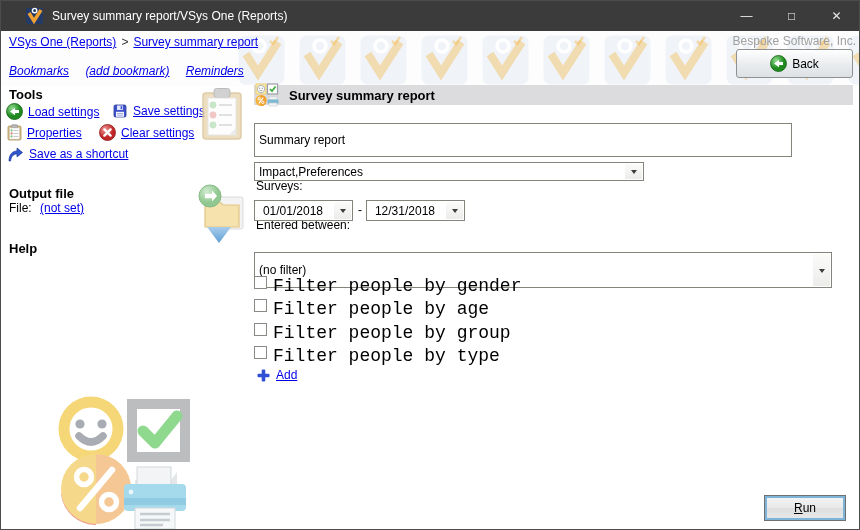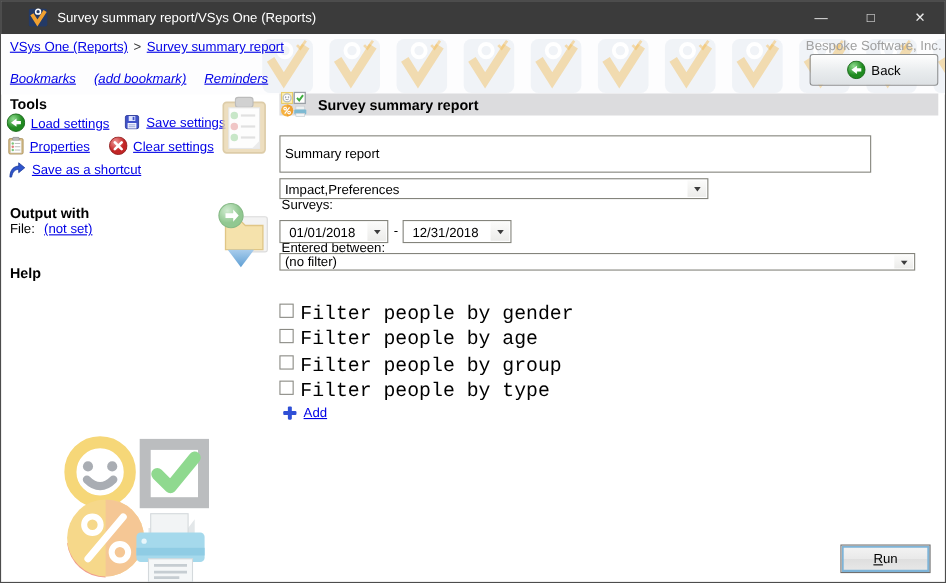--- a/index.html
+++ b/index.html
@@ -242,21 +242,21 @@
     <span class="blink">Clear settings</span>
   </div>
 
   <div class="tool-item" style="left:5px; top:144px;">
     <svg width="18" height="18" viewBox="0 0 18 18">
       <path d="M3 16 C3 9 7 6 11 6 L11 3 L16.5 7.5 L11 12 L11 9 C8 9 5.5 10.5 4.5 16 Z" fill="#2f55cc" stroke="#1d3a99" stroke-width="0.7"></path>
     </svg>
     <span class="blink">Save as a shortcut</span>
   </div>
 
-  <div class="side-head" style="left:8px; top:185px;">Output with</div>
+  <div class="side-head" style="left:8px; top:185px;">Output file</div>
   <div id="file-row">
     <span>File:</span>
     <span class="blink" style="margin-left:5px;">(not set)</span>
   </div>
 
   <div class="side-head" style="left:8px; top:240px;">Help</div>
 
   <svg class="watermark-icon" style="left:200px; top:86px;" width="42" height="54" viewBox="0 0 42 54" opacity="0.85">
     <rect x="2" y="6" width="38" height="46" rx="3" fill="#ead9b4" stroke="#d8c49a" stroke-width="1.5"></rect>
     <rect x="13" y="1.5" width="16" height="9" rx="2.5" fill="#c9c9c9" stroke="#b0b0b0"></rect>
@@ -361,21 +361,21 @@
       </span>
   </div>
   <span class="dash" style="left:357px; top:202px;">-</span>
   <div class="dropdown date-combo" style="left:365px; top:199px; width:99px; height:21px;">
     <span>12/31/2018</span>
     <span class="dd-arrow">
         <i></i>
       </span>
   </div>
 
-  <div class="dropdown" style="left:253px; top:229px; width:578px; height:16px;">
+  <div class="dropdown" style="left:253px; top:251px; width:578px; height:36px;">
     <span>(no filter)</span>
     <span class="dd-arrow">
         <i></i>
       </span>
   </div>
 
   <div class="cbx-row" style="left:253px; top:275px;">
     <span class="cbx"></span>
     <span>Filter people by gender</span>
   </div>

